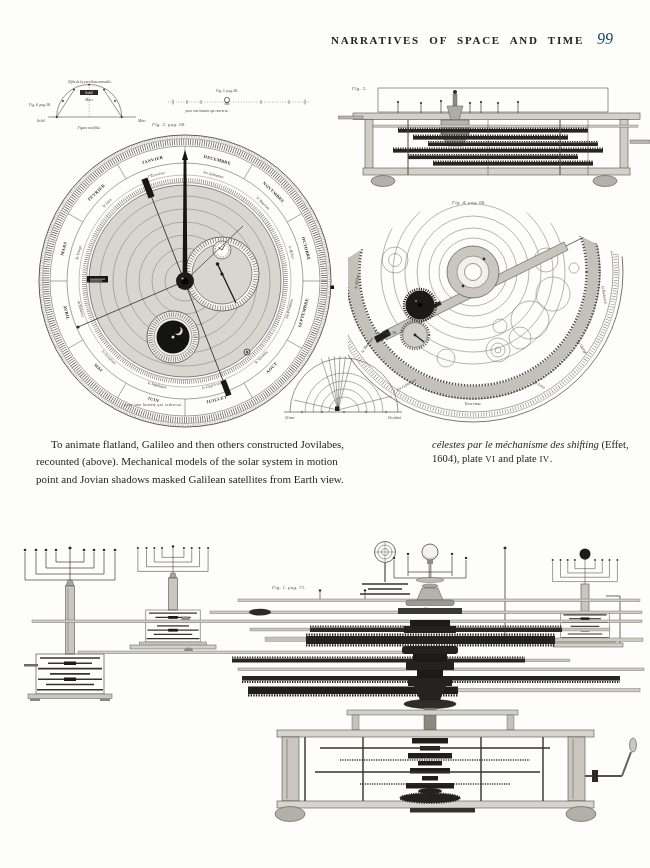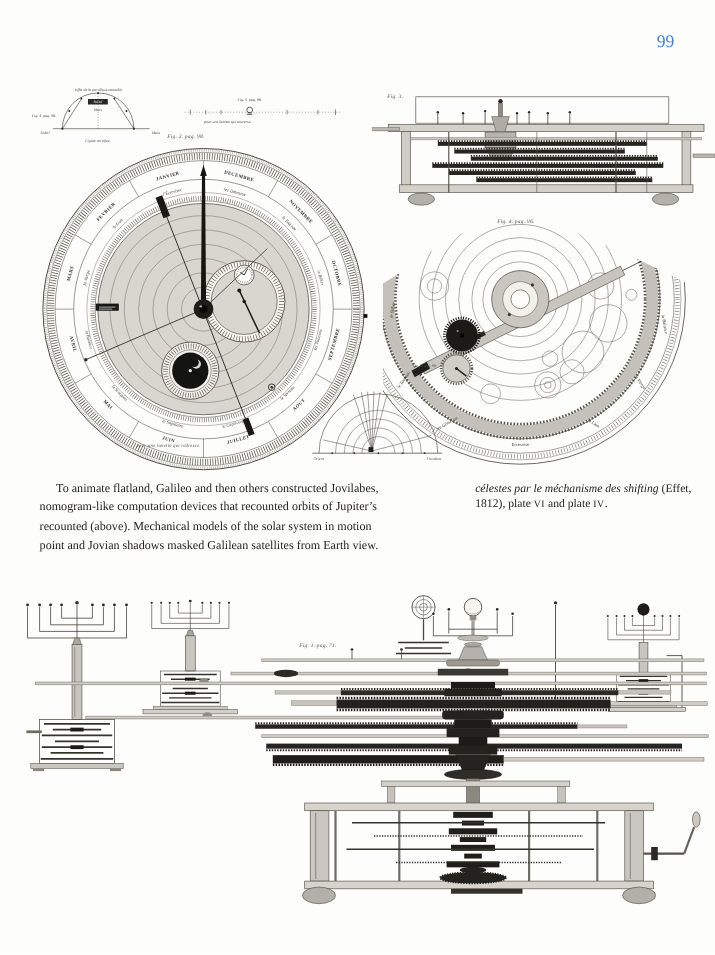--- a/index.html
+++ b/index.html
@@ -1,21 +1,21 @@
 <!DOCTYPE html>
 <html><head>
 <meta charset="utf-8">
 <style>
   html,body{margin:0;padding:0;background:#ffffff;}
   .page{position:relative;width:650px;height:868px;background:#fdfdfb;
         font-family:"Liberation Serif",serif;color:#201e1b;overflow:hidden;}
   
   .header{position:absolute;top:30px;right:37px;display:flex;align-items:baseline;gap:13px;}
   .header .t{font-size:11px;font-weight:700;letter-spacing:1.7px;word-spacing:5px;color:#242320;}
-  .header .n{font-size:16px;color:#3b82f6;}
+  .header .n{font-size:16px;color:#0c4a6e;font-style:italic;}
   
   .para{position:absolute;left:36px;top:436px;font-size:11px;line-height:17.3px;color:#211f1c;white-space:nowrap;}
   .para .l1{text-indent:15px;}
   
   .note{position:absolute;left:432px;top:438px;width:205px;font-size:10.6px;line-height:13.7px;color:#27241f;white-space:nowrap;}
   .note i{font-style:italic;}
   .sc{font-size:8.8px;letter-spacing:.5px;}
   
   .figcap{position:absolute;font-size:5px;font-style:italic;color:#56524a;letter-spacing:.2px;white-space:nowrap;}
   svg{position:absolute;}
@@ -23,20 +23,21 @@
   .zt{font-family:"Liberation Serif",serif;font-style:italic;font-size:4px;fill:#3d3a33;}
   .rt{font-family:"Liberation Serif",serif;font-style:italic;font-size:4.2px;fill:#3d3a33;}
   .micro{font-family:"Liberation Serif",serif;font-style:italic;font-size:3.6px;fill:#4a463e;}
 </style>
 </head>
 <body>
 
 <div class="page">
 
   <div class="header">
+    <span class="t">NARRATIVES OF SPACE AND TIME</span>
     <span class="n">99</span>
   </div>
 
   <svg style="left:28px;top:78px" width="132" height="58" viewBox="0 0 132 58">
     <g stroke="#4d4a42" stroke-width="0.6" fill="none">
       <line x1="20" y1="39" x2="108" y2="39"></line>
       <path d="M28.7 39 A32.5 32.5 0 0 1 93.7 39"></path>
       <path d="M61.2 39 L61.2 8" stroke-dasharray="1 1.4" stroke-width="0.4"></path>
       <line x1="93.7" y1="39" x2="76" y2="12"></line>
       <line x1="28.7" y1="39" x2="46" y2="12"></line>
@@ -337,28 +338,27 @@
         <circle cx="62" cy="86" r="0.8"></circle>
       <circle cx="84" cy="86" r="0.8"></circle>
         <circle cx="104" cy="86" r="0.8"></circle>
     </g>
     <text class="micro" x="3" y="92.5" text-anchor="start">Orient</text>
     <text class="micro" x="119" y="92.5" text-anchor="end">Occident</text>
   </svg>
 
   <div class="para">
     <div class="l1">To animate flatland, Galileo and then others constructed Jovilabes,</div>
-    <div>nomogram-like computation devices that recounted orbits of Jupiter’s</div>
     <div>recounted (above). Mechanical models of the solar system in motion</div>
     <div>point and Jovian shadows masked Galilean satellites from Earth view.</div>
   </div>
 
   <div class="note">
     <div><i>célestes par le méchanisme des shifting</i><span> (Effet,</span></div>
-    <div><span>1812), plate </span><span class="sc">VI</span><span> and plate </span><span class="sc">IV</span><span>.</span></div>
+    <div><span>1604), plate </span><span class="sc">VI</span><span> and plate </span><span class="sc">IV</span><span>.</span></div>
   </div>
 
   <svg style="left:10px;top:528px" width="635" height="318" viewBox="0 0 635 318">
     <defs>
       <g id="pinset" stroke="#3f3d37" stroke-width="0.7" fill="none">
         <g fill="#2c2a25" stroke="none">
           <circle cx="-45" cy="0" r="1.3"></circle>
             <circle cx="-34" cy="0" r="1.3"></circle>
             <circle cx="-24" cy="0" r="1.3"></circle>
             <circle cx="-14" cy="0" r="1.3"></circle>

